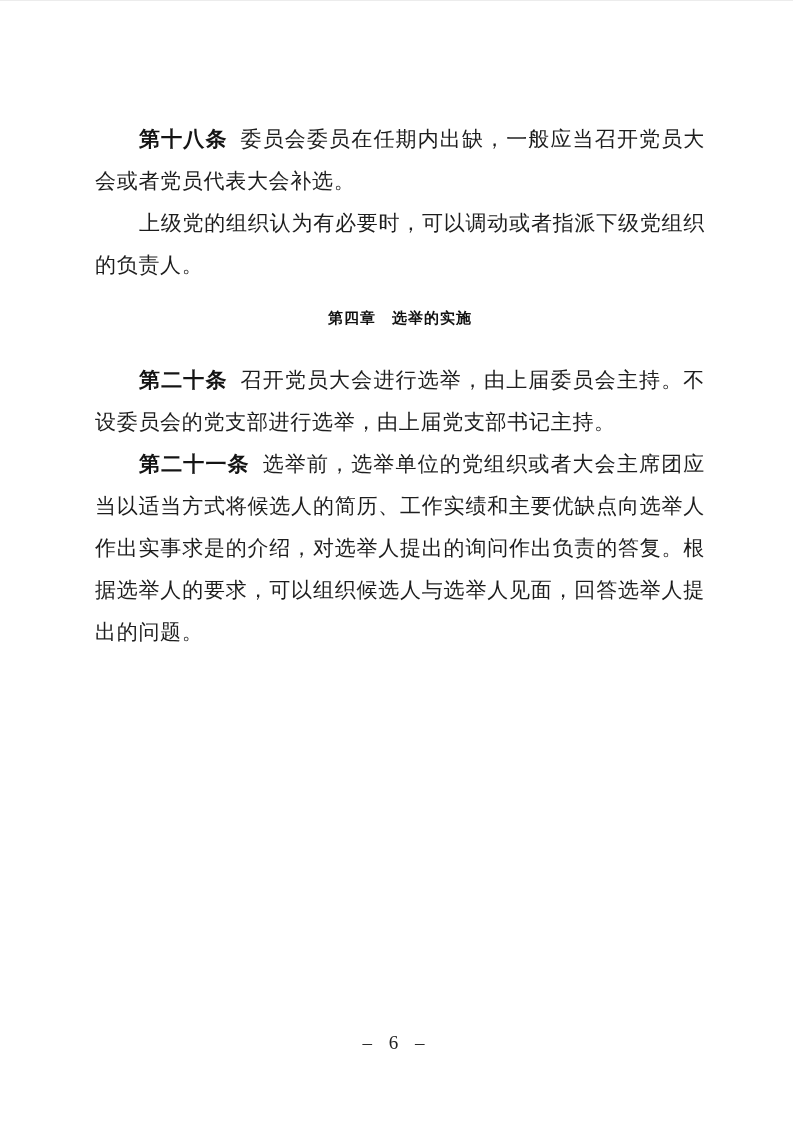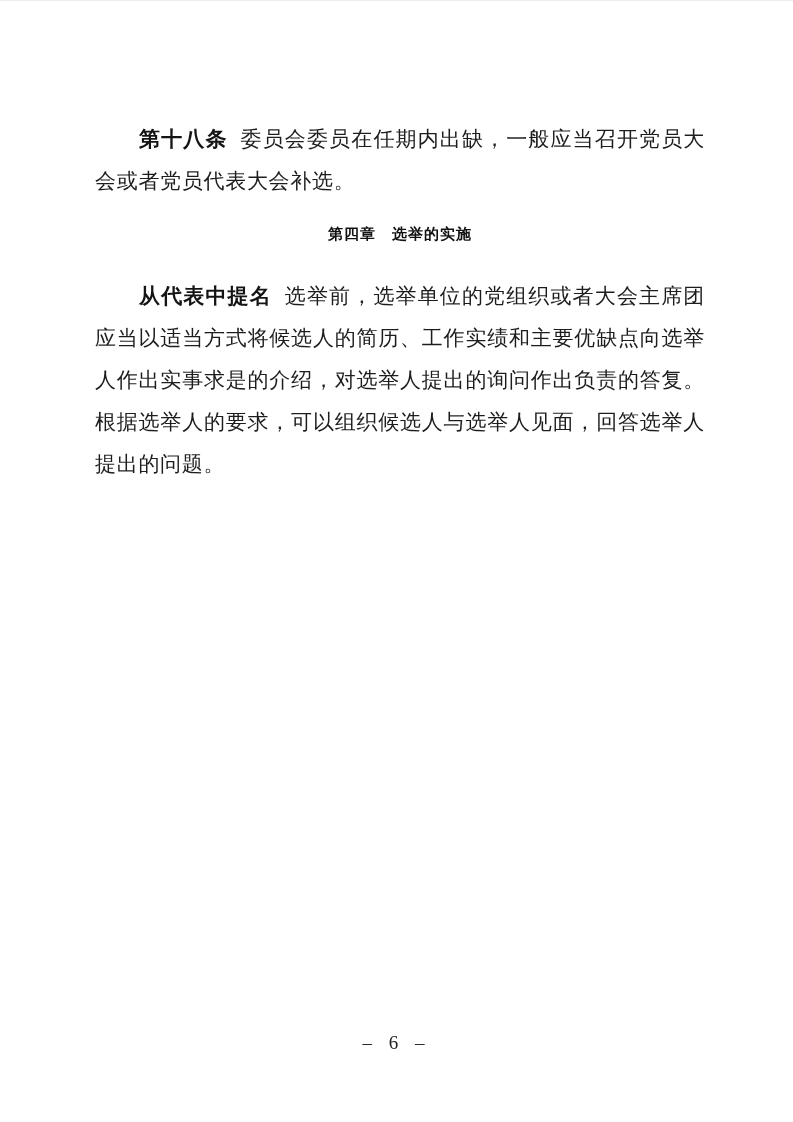--- a/index.html
+++ b/index.html
@@ -66,25 +66,27 @@
   }
 </style>
 </head>
 <body>
 
 <div class="page">
   <div class="content">
 
     <p class="para"><span class="term">第十八条</span><span>委员会委员在任期内出缺，一般应当召开党员大会或者党员代表大会补选。</span></p>
 
+    <p class="para"><span>上级党的组织认为有必要时，可以调动或者指派下级党组织的负责人。</span></p>
 
     <h2 class="chapter">第四章　选举的实施</h2>
 
 
+    <p class="para"><span class="term">第二十条</span><span>召开党员大会进行选举，由上届委员会主持。不设委员会的党支部进行选举，由上届党支部书记主持。</span></p>
 
 
 
-    <p class="para"><span class="term">从代表中提名</span><span>选举前，选举单位的党组织或者大会主席团应当以适当方式将候选人的简历、工作实绩和主要优缺点向选举人作出实事求是的介绍，对选举人提出的询问作出负责的答复。根据选举人的要求，可以组织候选人与选举人见面，回答选举人提出的问题。</span></p>
+    <p class="para"><span class="term">第二十一条</span><span>选举前，选举单位的党组织或者大会主席团应当以适当方式将候选人的简历、工作实绩和主要优缺点向选举人作出实事求是的介绍，对选举人提出的询问作出负责的答复。根据选举人的要求，可以组织候选人与选举人见面，回答选举人提出的问题。</span></p>
 
   </div>
 
   <div class="footer">– 6 –</div>
 </div>
 
 </body></html>

